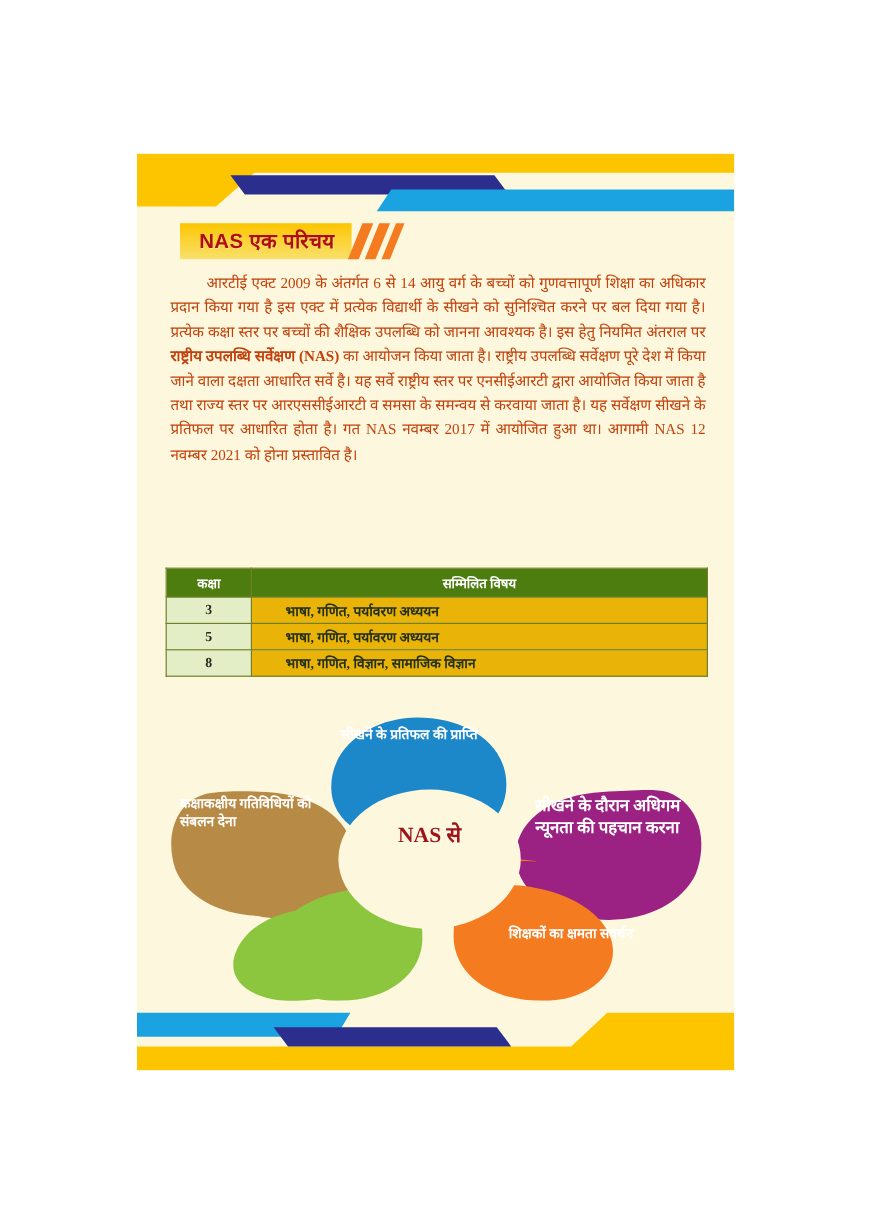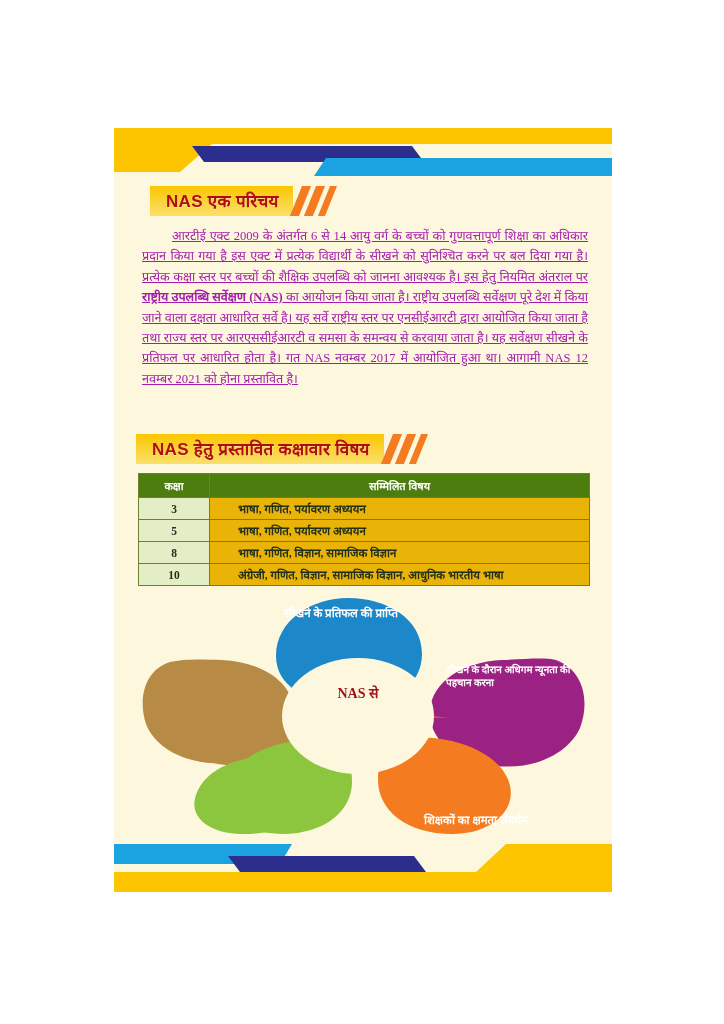--- a/index.html
+++ b/index.html
@@ -86,24 +86,23 @@
 
   
   .para {
     position: absolute;
     left: 28px;
     top: 98px;
     width: 446px;
     font-family: "Liberation Serif", serif;
     font-size: 12.6px;
     line-height: 1.62;
-    color: #a21caf;
+    color: #c2410c;
     text-align: justify;
     text-indent: 30px;
-    text-decoration: underline;
   }
   .para b { font-weight: bold; }
 
   
   .tbl {
     position: absolute;
     left: 24px;
     top: 345px;
     width: 452px;
     border-collapse: collapse;
@@ -148,33 +147,33 @@
   .blob-label {
     position: absolute;
     text-align: left;
     font-family: "Liberation Serif", serif;
     font-weight: bold;
     line-height: 1.28;
     pointer-events: none;
   }
   .lbl-top   { left: 148px; top: 16px;  width: 126px; color: #ffffff; font-size: 11.5px; }
   .lbl-left  { left: 14px;  top: 73px;  width: 112px; color: #ffffff; font-size: 11.5px; }
-  .lbl-right { left: 310px; top: 74px;  width: 132px; color: #ffffff; font-size: 10px; }
+  .lbl-right { left: 310px; top: 74px;  width: 132px; color: #ffffff; font-size: 14px; }
   .lbl-bl    { left: 36px;  top: 176px; width: 120px; color: #ffffff; font-size: 11.5px; }
-  .lbl-br    { left: 288px; top: 182px; width: 124px; color: #ffffff; font-size: 11.5px; margin-top: 41px; }
+  .lbl-br    { left: 288px; top: 182px; width: 124px; color: #ffffff; font-size: 11.5px; }
 
   .center-label {
     position: absolute;
     left: 148px;
     top: 96px;
     width: 148px;
     text-align: center;
     color: #9d1318;
     font-weight: bold;
-    font-size: 14px;
+    font-size: 18px;
     line-height: 1.16;
     font-family: "Liberation Serif", serif;
     text-shadow: 0.6px 0.6px 0 rgba(255,255,255,0.6);
   }
 </style>
 </head>
 <body>
 
 <div id="page">
 
@@ -191,54 +190,40 @@
     </div>
     <div class="slashes">
       <i class="s1"></i>
         <i class="s2"></i>
         <i class="s3"></i>
     </div>
   </div>
 
   <div class="para">आरटीई एक्ट 2009 के अंतर्गत 6 से 14 आयु वर्ग के बच्चों को गुणवत्तापूर्ण शिक्षा का अधिकार प्रदान किया गया है इस एक्ट में प्रत्येक विद्यार्थी के सीखने को सुनिश्चित करने पर बल दिया गया है। प्रत्येक कक्षा स्तर पर बच्चों की शैक्षिक उपलब्धि को जानना आवश्यक है। इस हेतु नियमित अंतराल पर <b>राष्ट्रीय उपलब्धि सर्वेक्षण (NAS)</b> का आयोजन किया जाता है। राष्ट्रीय उपलब्धि सर्वेक्षण पूरे देश में किया जाने वाला दक्षता आधारित सर्वे है। यह सर्वे राष्ट्रीय स्तर पर एनसीईआरटी द्वारा आयोजित किया जाता है तथा राज्य स्तर पर आरएससीईआरटी व समसा के समन्वय से करवाया जाता है। यह सर्वेक्षण सीखने के प्रतिफल पर आधारित होता है। गत NAS नवम्बर 2017 में आयोजित हुआ था। आगामी NAS 12 नवम्बर 2021 को होना प्रस्तावित है।</div>
 
-  <div class="badge-wrap" id="heading2">
-    <div class="badge-box">
-      <span class="badge-text">NAS हेतु प्रस्तावित कक्षावार विषय</span>
-    </div>
-    <div class="slashes">
-      <i class="s1"></i>
-        <i class="s2"></i>
-        <i class="s3"></i>
-    </div>
-  </div>
 
   <table class="tbl">
     <thead>
       <tr>
         <th>कक्षा</th>
         <th>सम्मिलित विषय</th>
       </tr>
     </thead>
     <tbody>
       <tr>
         <td class="cls">3</td>
         <td class="subj">भाषा, गणित, पर्यावरण अध्ययन</td>
       </tr>
       <tr>
         <td class="cls">5</td>
         <td class="subj">भाषा, गणित, पर्यावरण अध्ययन</td>
       </tr>
       <tr>
         <td class="cls">8</td>
         <td class="subj">भाषा, गणित, विज्ञान, सामाजिक विज्ञान</td>
-      </tr>
-      <tr>
-        <td class="cls">10</td>
-        <td class="subj">अंग्रेजी, गणित, विज्ञान, सामाजिक विज्ञान, आधुनिक भारतीय भाषा</td>
       </tr>
     </tbody>
   </table>
 
   <div class="diagram">
     <svg viewBox="0 0 456 244" width="456" height="244" preserveAspectRatio="none">
 
       <ellipse cx="222" cy="122" rx="92" ry="74" fill="#fdf8dd"></ellipse>
 
       <path d="M211,118 C170,112 140,96 140,66 C140,30 176,8 212,8
@@ -263,20 +248,21 @@
                C190,244 216,220 216,192 C216,166 206,151 186,150 Z" fill="#8cc63f"></path>
 
       <path d="M268,148 C306,144 350,156 368,182 C388,212 362,244 316,244
                C270,244 242,220 242,190 C242,164 250,150 268,148 Z" fill="#f47b20"></path>
       <path d="M246,140 C268,128 292,124 312,128 C292,126 266,130 246,140 Z" fill="#f47b20"></path>
 
       <ellipse cx="222" cy="126" rx="76" ry="58" fill="#fdf8dd"></ellipse>
     </svg>
 
     <div class="blob-label lbl-top">सीखने के प्रतिफल की प्राप्ति</div>
+    <div class="blob-label lbl-left">कक्षाकक्षीय गतिविधियों को संबलन देना</div>
     <div class="blob-label lbl-right">सीखने के दौरान अधिगम न्यूनता की पहचान करना</div>
     <div class="blob-label lbl-br">शिक्षकों का क्षमता संवर्धन</div>
 
     <div class="center-label">
       <div>NAS से</div>
     </div>
   </div>
 
   <svg class="deco-bottom" viewBox="0 0 498 56" preserveAspectRatio="none">
     <rect x="0" y="0" width="498" height="56" fill="#fdf8dd"></rect>

